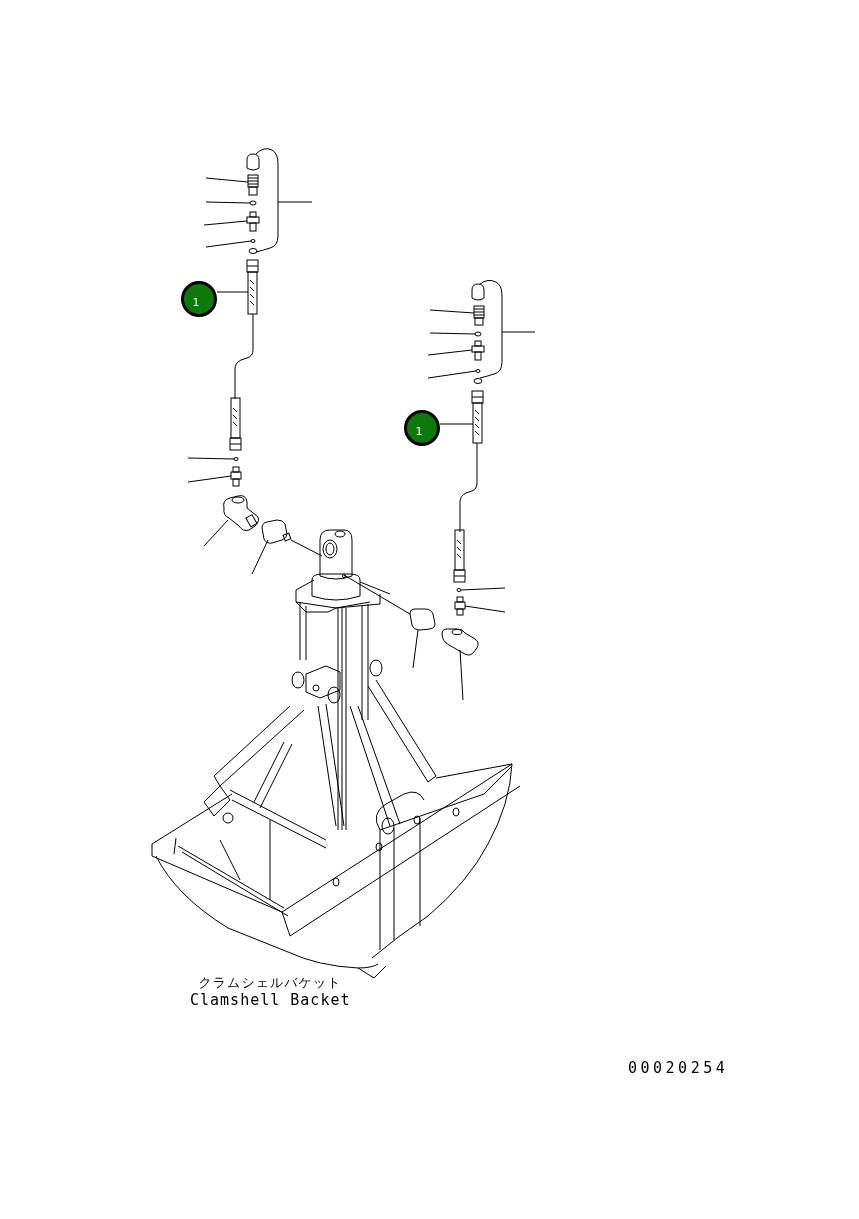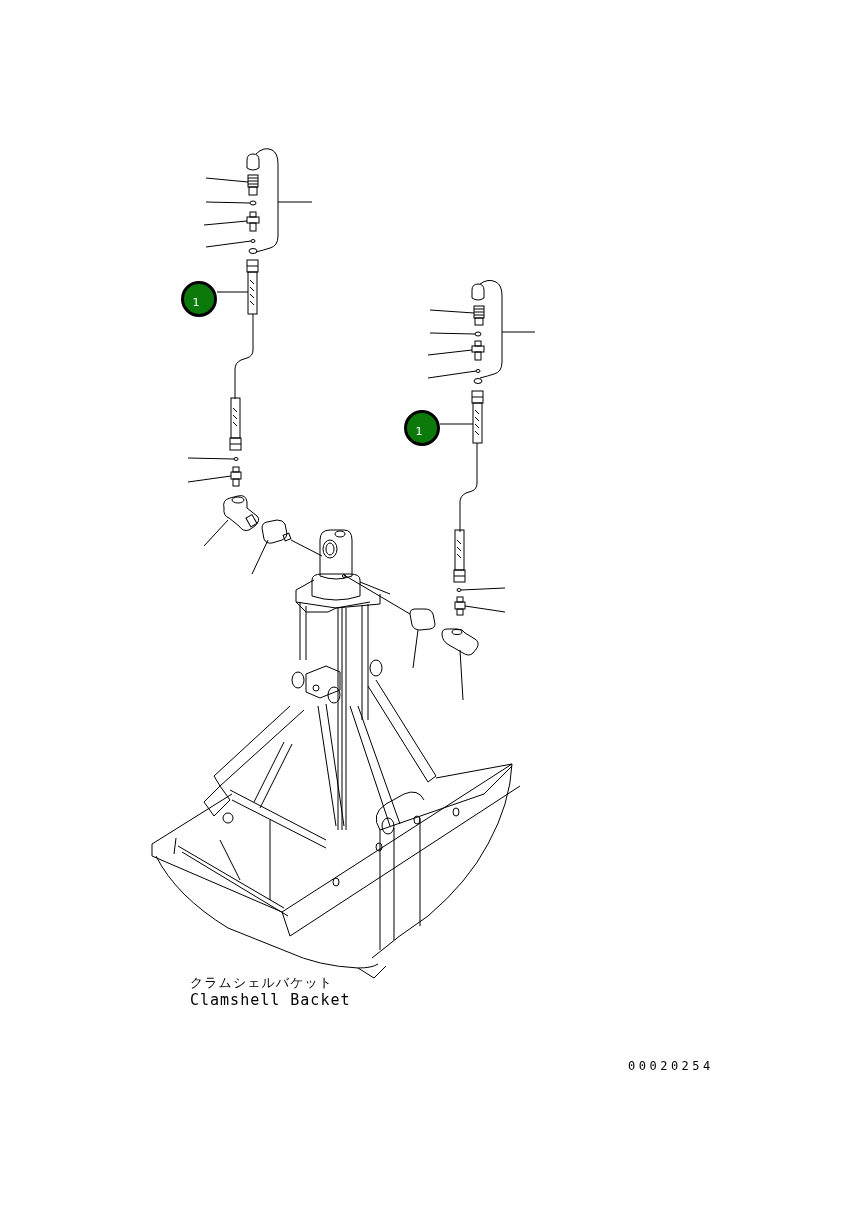--- a/index.html
+++ b/index.html
@@ -5,24 +5,24 @@
   html, body { margin: 0; padding: 0; background: #ffffff; }
   body { width: 859px; height: 1219px; position: relative; overflow: hidden; font-family: "DejaVu Sans Mono", monospace; }
   #drawing { position: absolute; left: 0; top: 0; }
   .callout {
     position: absolute; width: 36px; height: 36px; border-radius: 50%;
     border: 3px solid #000; box-sizing: border-box;
     display: flex; align-items: center; justify-content: center;
     color: #fff; font-family: "DejaVu Sans", sans-serif; font-size: 11px; cursor: pointer;
   }
   .callout span { position: relative; top: 3px; left: -3px; }
-  .caption { position: absolute; color: #000; font-family: "DejaVu Sans Mono", monospace; white-space: pre; }
+  .caption { position: absolute; color: #000; font-family: "DejaVu Sans Mono", monospace; text-align: center; white-space: pre; }
   .cap-jp { left: 190px; top: 974px; width: 160px; font-size: 13px; letter-spacing: 1px; }
   .cap-en { left: 190px; top: 991px; width: 160px; font-size: 15px; letter-spacing: 1px; }
-  .figno { position: absolute; left: 628px; top: 1059px; font-size: 12px; letter-spacing: 3.5px; color: #000; }
+  .figno { position: absolute; left: 628px; top: 1059px; font-size: 15px; letter-spacing: 3.5px; color: #000; }
 </style>
 </head>
 <body>
 
 <svg id="drawing" width="859" height="1219" viewBox="0 0 859 1219" fill="none" stroke="#000" stroke-width="1">
 
   <g>
 
     <path d="M247 160 q0 -6 6 -6 q6 0 6 6 v8 q-6 4 -12 0 z"></path>
 

